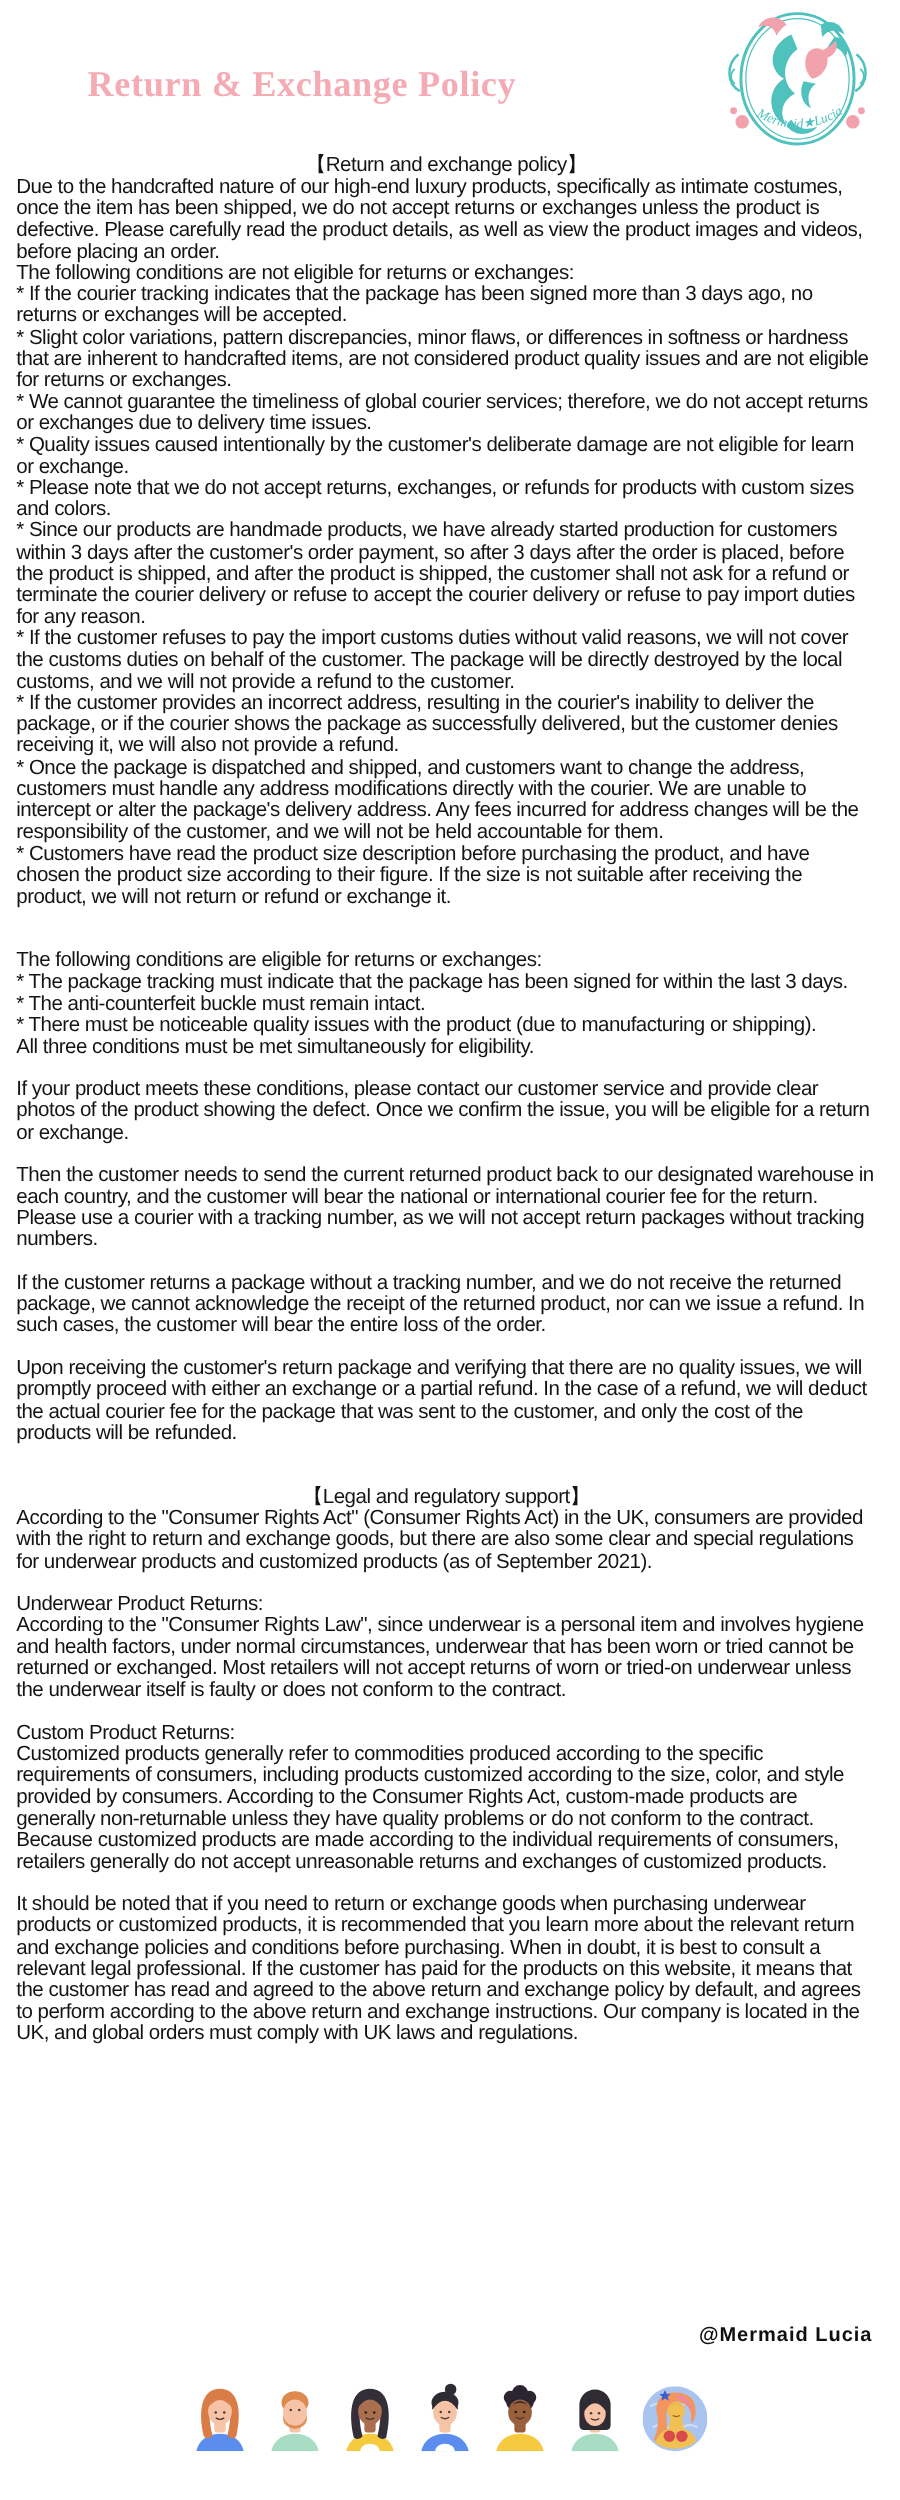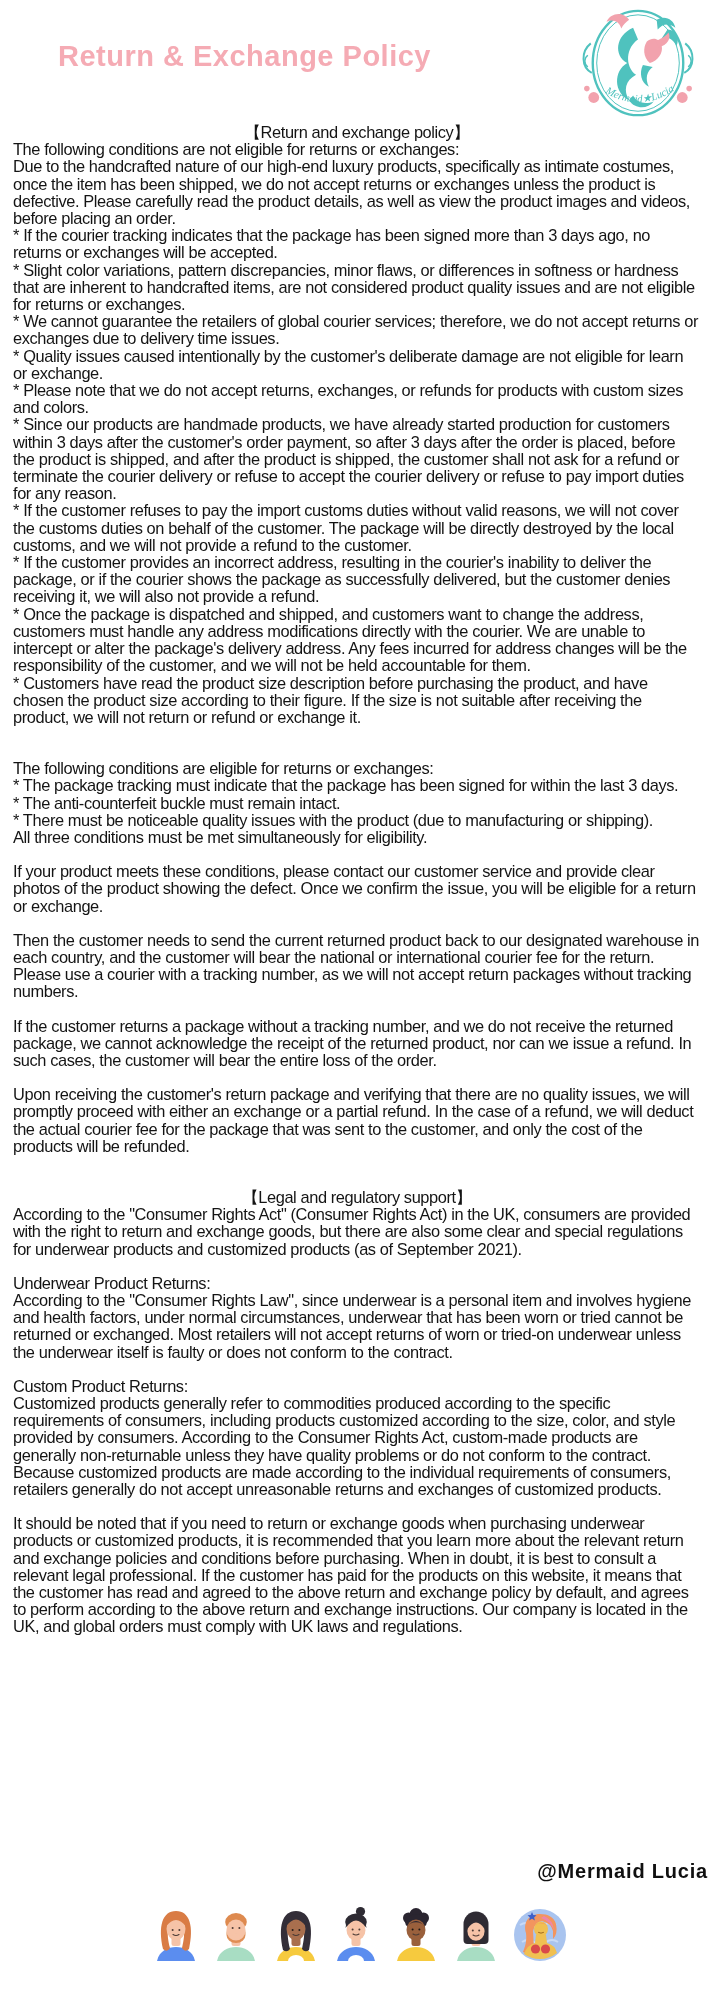--- a/index.html
+++ b/index.html
@@ -2,35 +2,35 @@
 <html><head>
 <meta charset="utf-8">
 <style>
   html,body{margin:0;padding:0;}
   body{
     width:720px;height:2000px;position:relative;background:#ffffff;
     font-family:"Liberation Sans","DejaVu Sans",sans-serif;color:#141414;
     overflow:hidden;
   }
   .page-title{
-    position:absolute;left:58px;top:40px;margin:0;
-    font-size:29px;font-weight:bold;letter-spacing:0.5px;
+    position:absolute;left:58px;top:40px;margin:12px;
+    font-size:29px;font-weight:bold;letter-spacing:0.5px;font-family:Liberation Serif, serif;
   }
   .logo{position:absolute;right:18px;top:6px;width:128px;height:120px;}
   .doc{
     position:absolute;left:13px;top:124px;width:688px;
     font-size:16.4px;line-height:17.2px;letter-spacing:-0.4px;
   }
   .block{margin:0;}
   .heading{margin:0;text-align:center;}
   .spacer1{height:17px;margin:0;}
   .spacer2{height:34px;margin:0;}
   .signature{
-    position:absolute;right:12px;top:1860px;margin:0;
-    font-size:20px;font-weight:bold;letter-spacing:0.8px;color:#101010;text-align:right;
+    position:absolute;right:22px;top:1860px;margin:0;
+    font-size:16px;font-weight:bold;letter-spacing:0.8px;color:#101010;text-align:right;
   }
   .avatar-row{
     position:absolute;left:0;top:1903px;width:720px;
     display:flex;justify-content:center;align-items:flex-end;gap:16px;
   }
   .avatar{display:block;}
   .feat{stroke:#4a3a34;stroke-width:1.1;fill:none;stroke-linecap:round;}
 </style>
 </head>
 <body>
@@ -62,25 +62,25 @@
   </g>
   <path id="logo-arc" d="M28,86 Q65,110 102,86" fill="none"></path>
   <text font-family="Liberation Serif, DejaVu Serif, serif" font-style="italic" font-size="11" fill="#4FC2BE">
     <textPath href="#logo-arc" startOffset="4">Mermaid★Lucia</textPath>
   </text>
 </svg>
 
 <div class="doc">
 
 <p class="block heading">【Return and exchange policy】</p>
+    <p class="block para">Due to the handcrafted nature of our high-end luxury products, specifically as intimate costumes, once the item has been shipped, we do not accept returns or exchanges unless the product is defective. Please carefully read the product details, as well as view the product images and videos, before placing an order.</p>
     <p class="block para">The following conditions are not eligible for returns or exchanges:</p>
-    <p class="block para">Due to the handcrafted nature of our high-end luxury products, specifically as intimate costumes, once the item has been shipped, we do not accept returns or exchanges unless the product is defective. Please carefully read the product details, as well as view the product images and videos, before placing an order.</p>
     <p class="block para">* If the courier tracking indicates that the package has been signed more than 3 days ago, no returns or exchanges will be accepted.</p>
     <p class="block para">* Slight color variations, pattern discrepancies, minor flaws, or differences in softness or hardness that are inherent to handcrafted items, are not considered product quality issues and are not eligible for returns or exchanges.</p>
-    <p class="block para">* We cannot guarantee the retailers of global courier services; therefore, we do not accept returns or exchanges due to delivery time issues.</p>
+    <p class="block para">* We cannot guarantee the timeliness of global courier services; therefore, we do not accept returns or exchanges due to delivery time issues.</p>
     <p class="block para">* Quality issues caused intentionally by the customer's deliberate damage are not eligible for learn or exchange.</p>
     <p class="block para">* Please note that we do not accept returns, exchanges, or refunds for products with custom sizes and colors.</p>
     <p class="block para">* Since our products are handmade products, we have already started production for customers within 3 days after the customer's order payment, so after 3 days after the order is placed, before the product is shipped, and after the product is shipped, the customer shall not ask for a refund or terminate the courier delivery or refuse to accept the courier delivery or refuse to pay import duties for any reason.</p>
     <p class="block para">* If the customer refuses to pay the import customs duties without valid reasons, we will not cover the customs duties on behalf of the customer. The package will be directly destroyed by the local customs, and we will not provide a refund to the customer.</p>
     <p class="block para">* If the customer provides an incorrect address, resulting in the courier's inability to deliver the package, or if the courier shows the package as successfully delivered, but the customer denies receiving it, we will also not provide a refund.</p>
     <p class="block para">* Once the package is dispatched and shipped, and customers want to change the address, customers must handle any address modifications directly with the courier. We are unable to intercept or alter the package's delivery address. Any fees incurred for address changes will be the responsibility of the customer, and we will not be held accountable for them.</p>
     <p class="block para">* Customers have read the product size description before purchasing the product, and have chosen the product size according to their figure. If the size is not suitable after receiving the product, we will not return or refund or exchange it.</p>
     <p class="block spacer2"></p>
     <p class="block para">The following conditions are eligible for returns or exchanges:</p>
     <p class="block para">* The package tracking must indicate that the package has been signed for within the last 3 days.</p>

